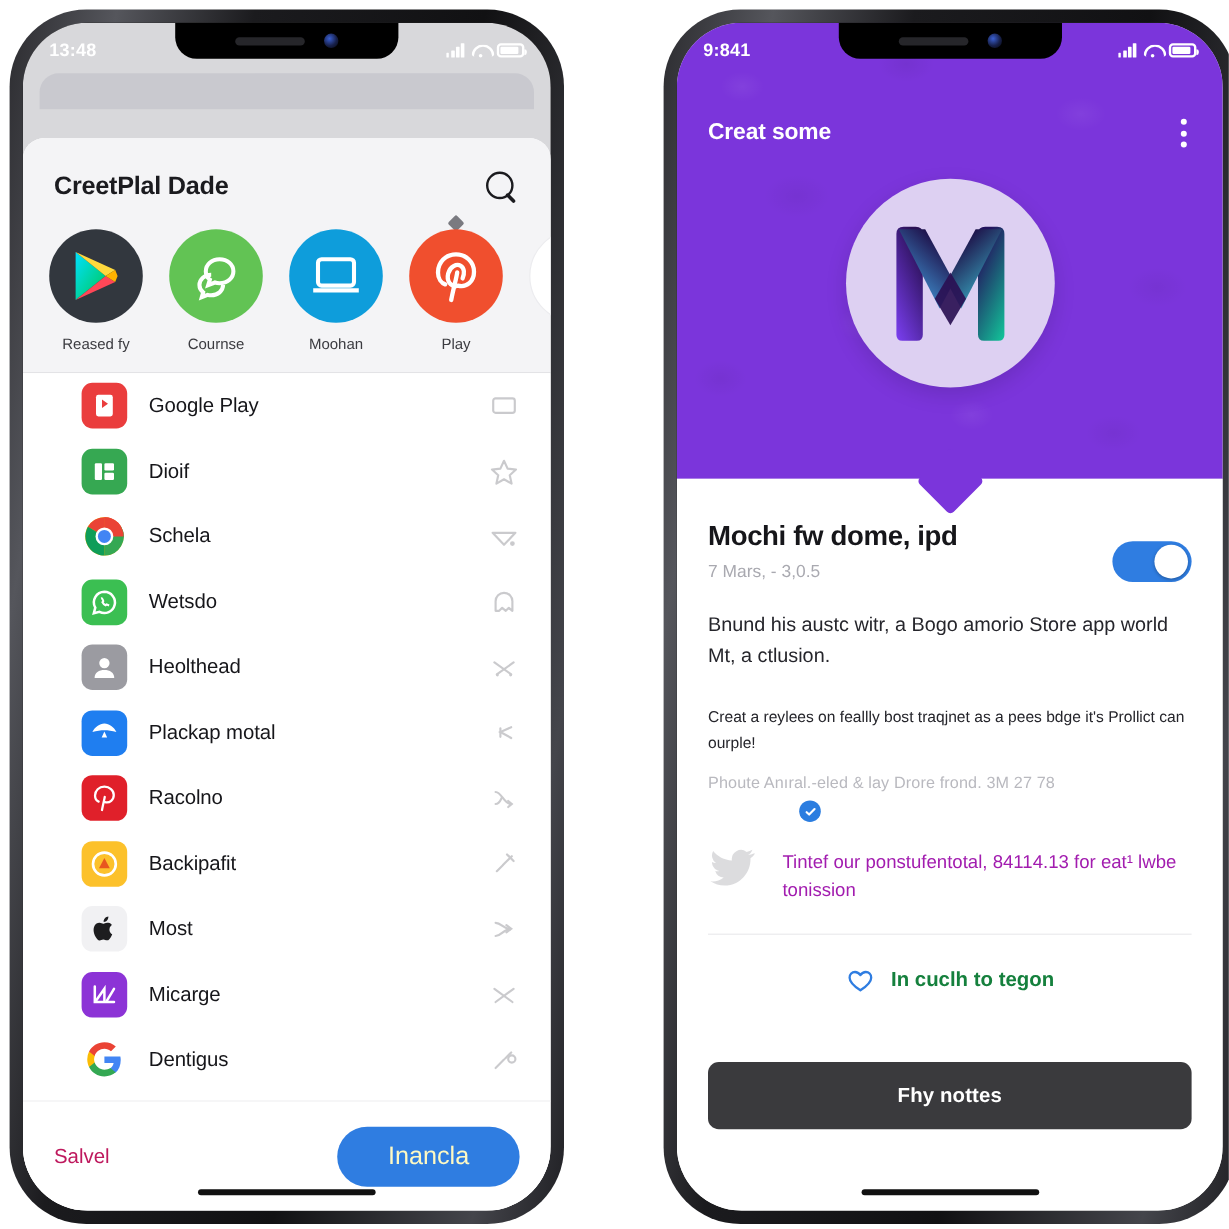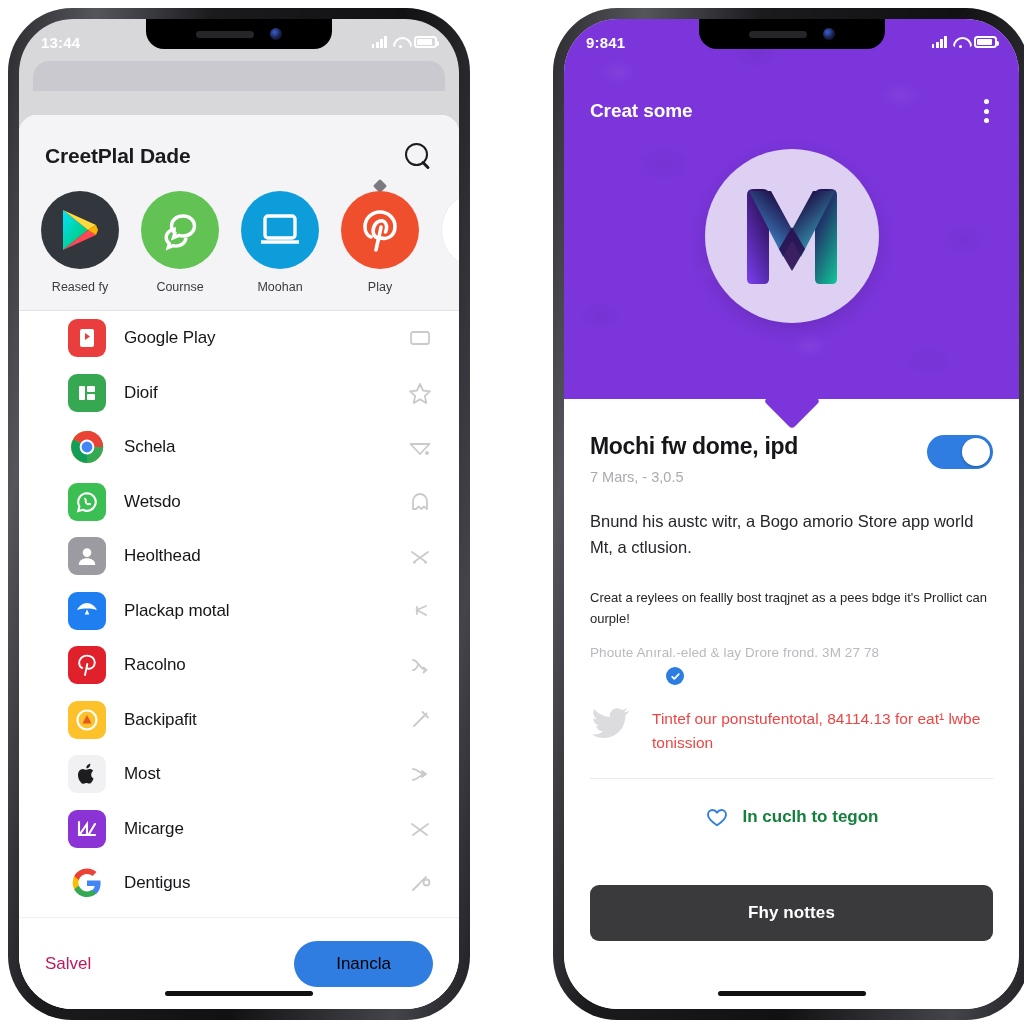--- a/index.html
+++ b/index.html
@@ -121,21 +121,21 @@
   .row-label { flex:1 1 auto; font-size:17px; color:#16161a; letter-spacing:-.1px; }
   .row-trail { width:26px; height:26px; flex:0 0 auto; opacity:.38; }
   .row-trail svg { display:block; }
 
   .sheet-foot {
     flex:0 0 auto; height:92px; background:#fff;
     display:flex; align-items:center; justify-content:space-between;
     padding: 0 26px; border-top:1px solid #f0f0f2;
   }
   .btn-text { color:#be185d; font-size:17px; font-weight:500; }
-  .btn-pill { background:#2f7de1; color:#000000; font-size:17px; font-weight:500;
+  .btn-pill { background:#2f7de1; color:#fef9c3; font-size:21px; font-weight:500;
               border-radius:26px; padding:13px 42px; border:none; }
 
   
   #screen-right { background:#ffffff; }
   .purple-hero {
     position:absolute; left:0; right:0; top:0; height:380px;
     background:#7b35db;
     background-image:
       radial-gradient(ellipse 26px 18px at 12% 14%, rgba(255,255,255,.055), transparent 70%),
       radial-gradient(ellipse 34px 22px at 42% 9%,  rgba(0,0,0,.05), transparent 70%),
@@ -165,40 +165,40 @@
   .logo-wrap svg { display:block; }
   .hero-tip {
     position:absolute; left:50%; transform:translateX(-50%) rotate(45deg);
     top:362px; width:40px; height:40px; background:#7b35db; z-index:11; border-radius:4px;
   }
 
   .detail {
     position:absolute; left:0; right:0; top:380px; bottom:0;
     background:#fff; padding: 34px 26px 0 26px; overflow:hidden;
   }
-  .detail-head { display:flex; align-items:flex-start; justify-content:space-between; gap:4px; }
+  .detail-head { display:flex; align-items:flex-end; justify-content:space-between; gap:4px; }
   .detail-title { font-size:23px; font-weight:bold; color:#16161a; letter-spacing:-.3px; }
   .detail-sub { margin-top:9px; font-size:14.5px; color:#a9a9b0; }
   .toggle {
     width:66px; height:34px; border-radius:17px; background:#2f7de1; position:relative; flex:0 0 auto;
     margin-top:2px;
   }
   .toggle::after{ content:""; position:absolute; right:3px; top:3px; width:28px;height:28px;
     border-radius:50%; background:#fff; box-shadow:0 1px 3px rgba(0,0,0,.3); }
 
   .para { margin-top:24px; font-size:16.5px; line-height:1.56; color:#25252b; }
   .para-2 { margin-top:28px; font-size:13px; line-height:1.56; color:#25252b; }
   .meta-line { margin-top:16px; font-size:13.5px; color:#b9b9bf; letter-spacing:.1px; }
   .verified { margin-top:7px; width:18px; height:18px; border-radius:50%; background:#2b7de0;
     display:flex; align-items:center; justify-content:center; margin-left:76px; }
   .verified svg { display:block; }
 
   .tw-block { margin-top:22px; display:flex; gap:22px; align-items:flex-start; }
   .tw-ic { width:40px; height:32px; flex:0 0 auto; opacity:.34; }
-  .tw-text { font-size:15.5px; line-height:1.52; color:#ef4444; }
+  .tw-text { font-size:15.5px; line-height:1.52; color:#a21caf; }
 
   .hr { margin-top:24px; height:1px; background:#eaeaed; }
 
   .like-row { margin-top:26px; display:flex; align-items:center; justify-content:center; gap:14px; }
   .heart-ic { width:24px; height:24px; }
   .like-text { color:#15803d; font-size:17px; font-weight:700; }
 
   .dark-cta {
     position:absolute; left:26px; right:26px; bottom:68px;
     background:#3a3a3d; color:#fff; border-radius:9px; border:none;
@@ -213,21 +213,21 @@
   <div class="phone" id="phone-left">
     <div class="phone-inner">
       <div class="screen" id="screen-left">
 
         <div class="notch">
           <div class="speaker"></div>
           <div class="cam"></div>
         </div>
 
         <div class="statusbar sb-dark">
-          <div>13:44</div>
+          <div>13:48</div>
           <div class="sb-icons">
             <span class="bars">
                 <i></i>
                 <i></i>
                 <i></i>
                 <i></i>
               </span>
             <span class="wifi"></span>
             <span class="batt">
                 <span></span>

